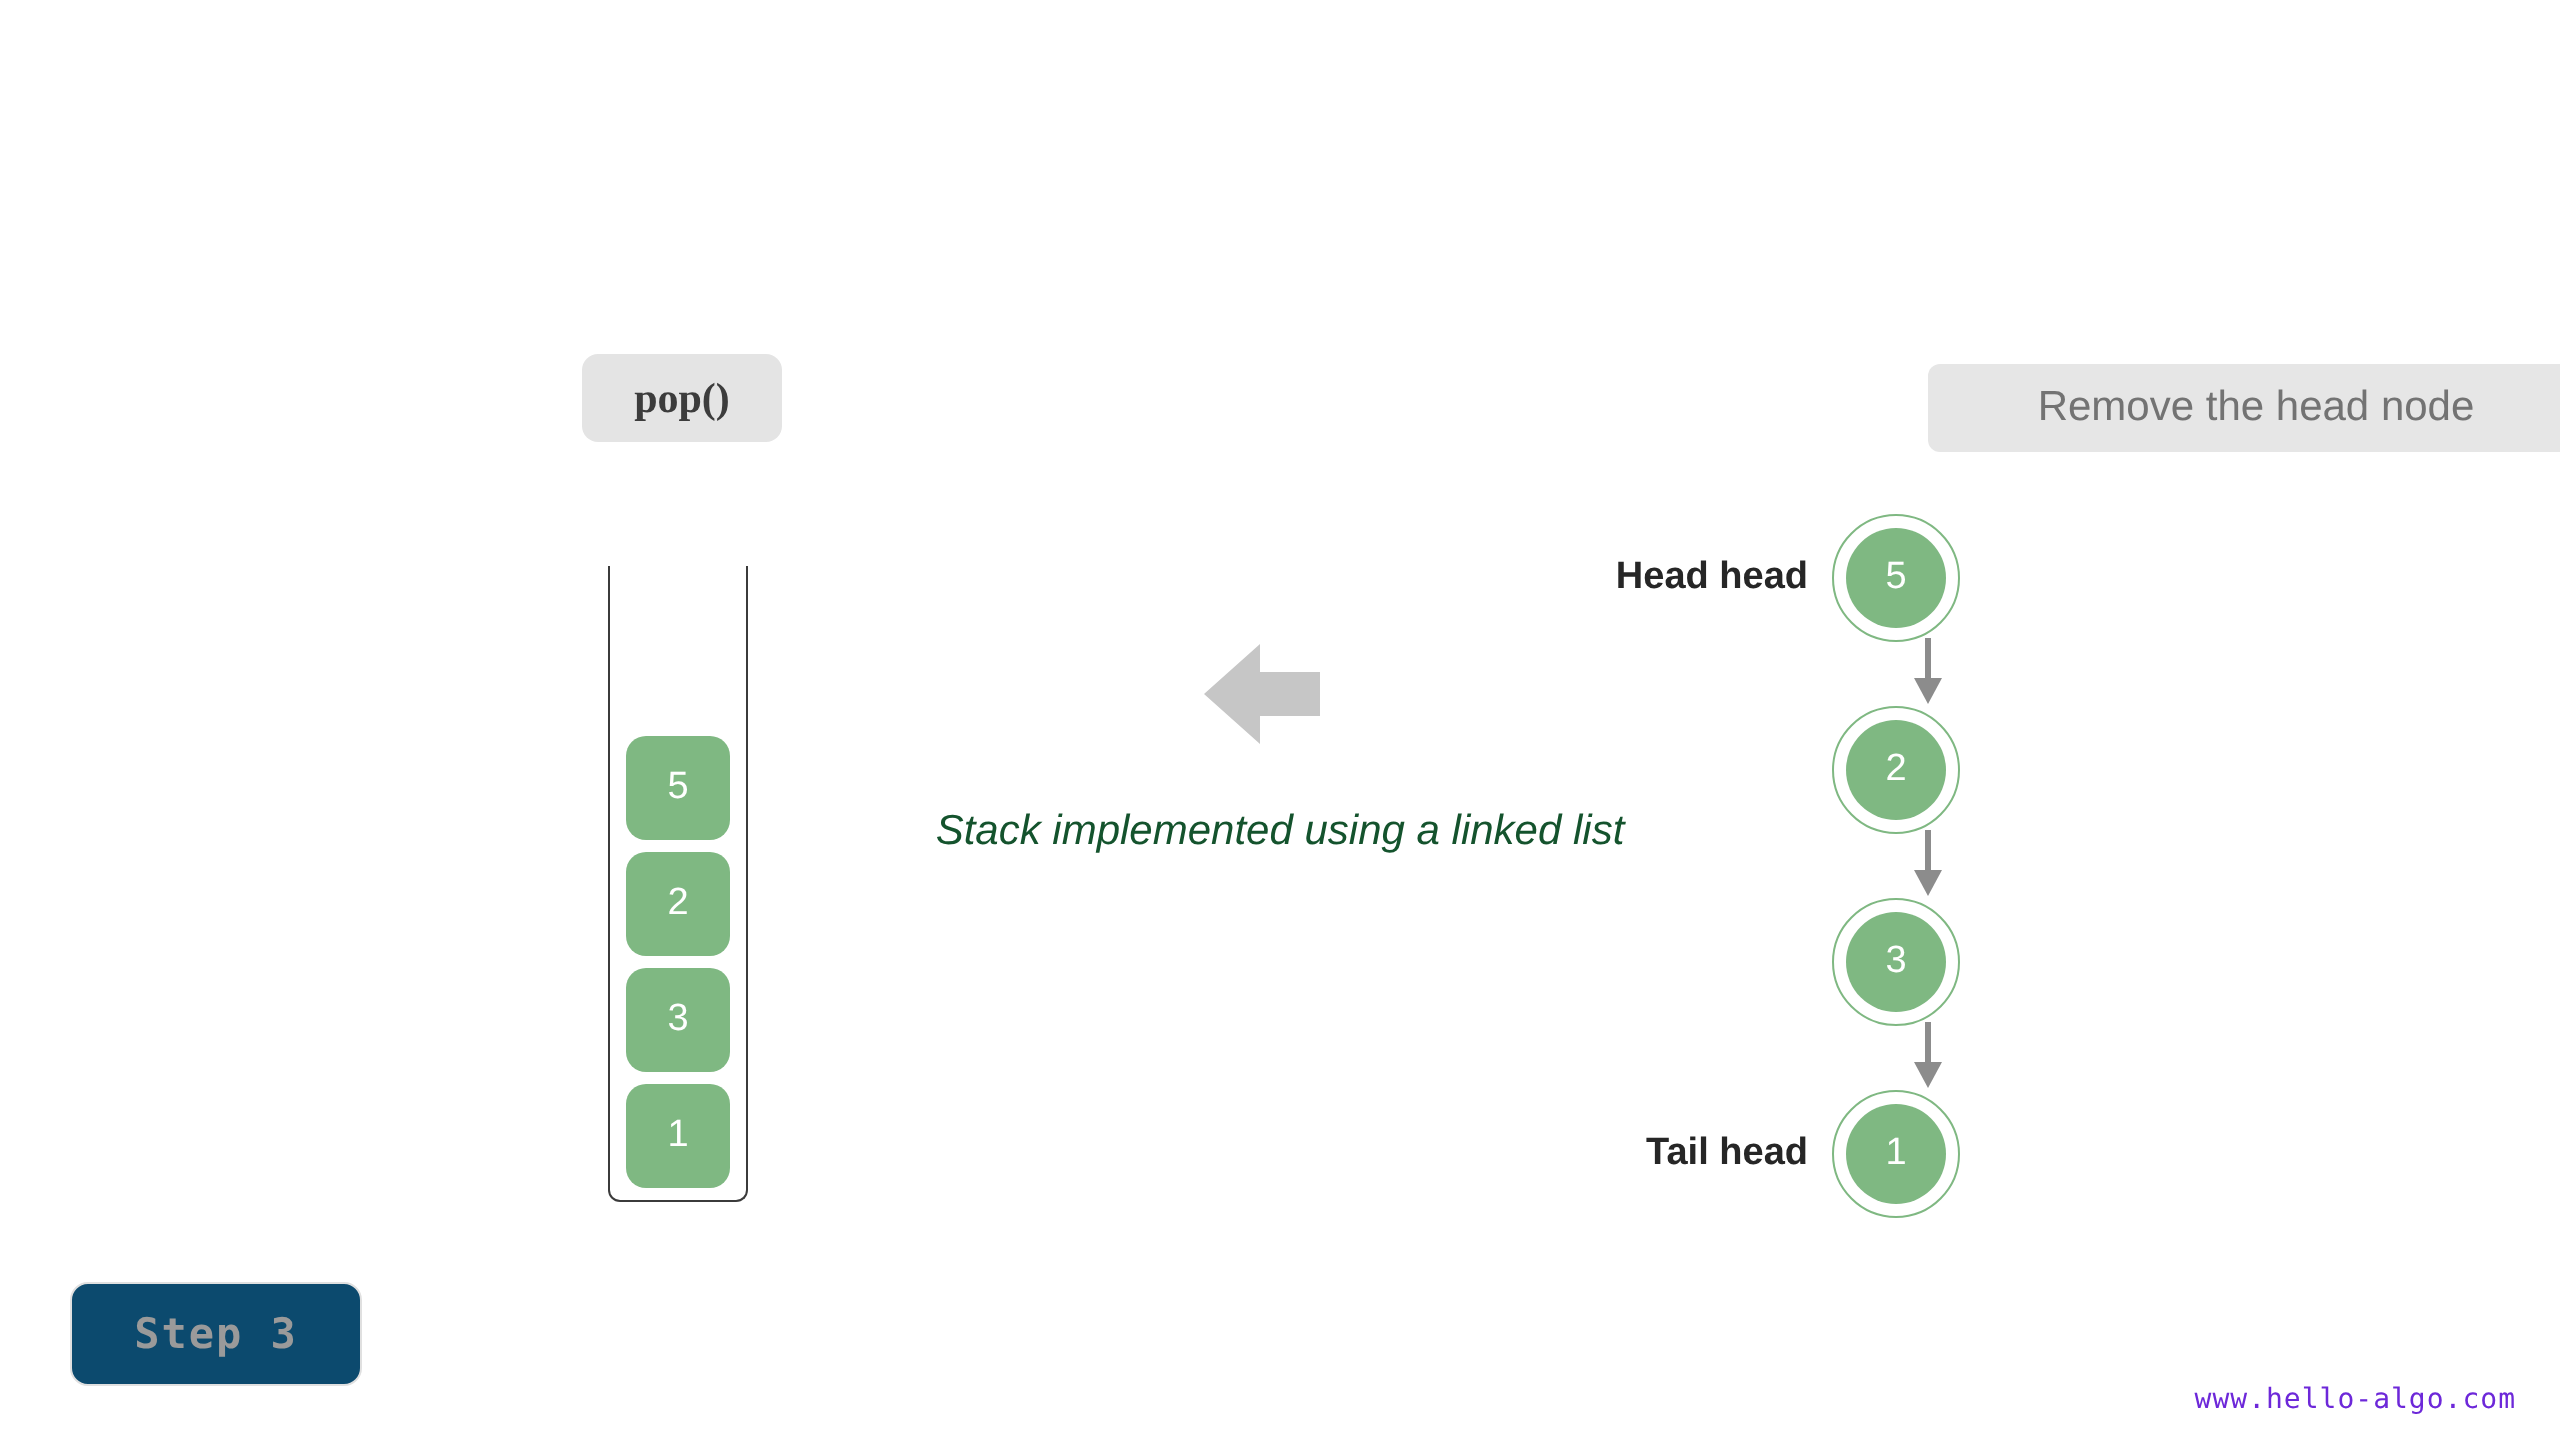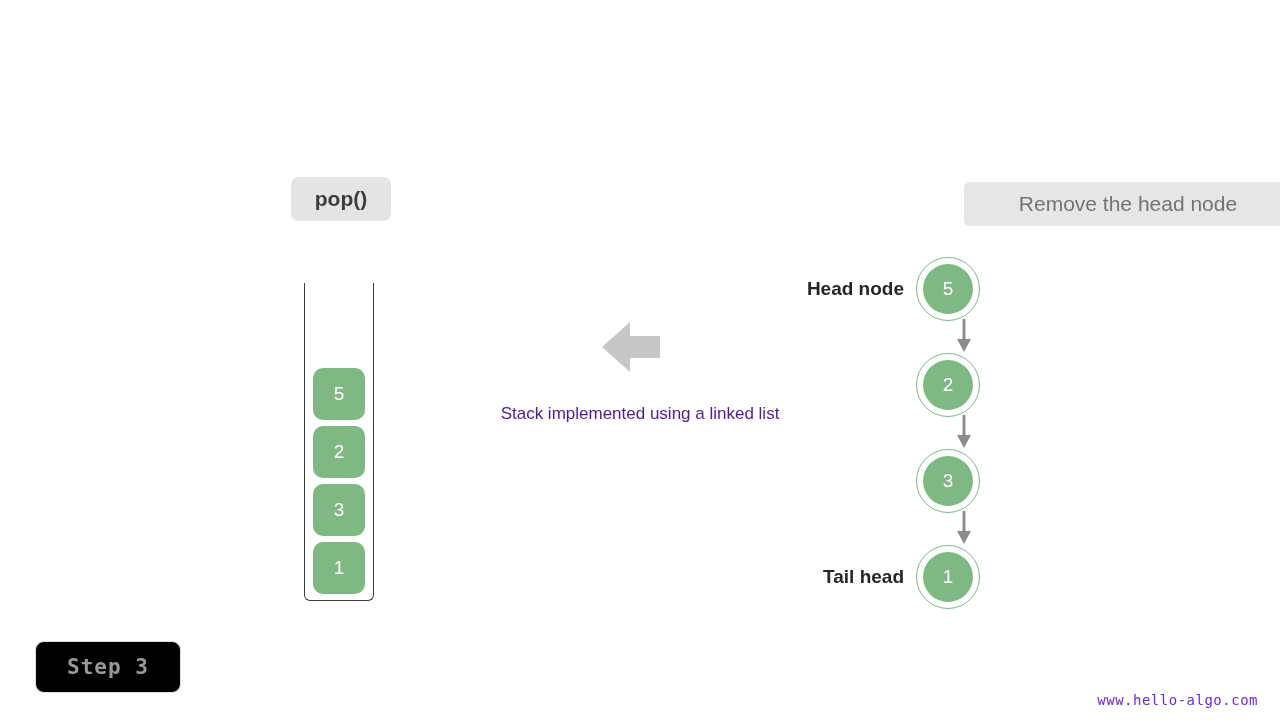--- a/index.html
+++ b/index.html
@@ -24,21 +24,21 @@
     position: absolute;
     left: 291px;
     top: 177px;
     width: 100px;
     height: 44px;
     background: #e4e4e4;
     border-radius: 8px;
     display: flex;
     align-items: center;
     justify-content: center;
-    font-family: Liberation Sans, sans-serif;
+    font-family: Liberation Serif, serif;
     font-size: 21px;
     font-weight: 700;
     color: #3c3c3c;
     letter-spacing: 0px;
   }
 
   
   .desc-badge {
     position: absolute;
     left: 964px;
@@ -54,21 +54,21 @@
     color: #737373;
   }
 
   
   .step-badge {
     position: absolute;
     left: 35px;
     top: 641px;
     width: 146px;
     height: 52px;
-    background: #000000;
+    background: #0c4a6e;
     border: 1.4px solid #e0e0e0;
     border-radius: 9px;
     display: flex;
     align-items: center;
     justify-content: center;
     font-family: "DejaVu Sans Mono", "Liberation Mono", monospace;
     font-size: 21px;
     font-weight: 700;
     color: #9a9a9a;
     letter-spacing: 1px;
@@ -144,22 +144,23 @@
     height: 54px;
   }
 
   
   .caption {
     position: absolute;
     left: 441px;
     top: 404px;
     width: 398px;
     text-align: center;
-    font-size: 17px;
-    color: #4c1d95;
+    font-size: 21px;
+    color: #14532d;
+    font-style: italic;
   }
 
   
   .linked-list {
     position: absolute;
     left: 760px;
     top: 255px;
     width: 220px;
     height: 360px;
   }
@@ -241,21 +242,21 @@
     <svg width="62" height="54" viewBox="0 0 62 54">
       <path d="M2 27 L30 2 L30 16 L60 16 L60 38 L30 38 L30 52 Z" fill="#c6c6c6"></path>
     </svg>
   </div>
 
   <div class="caption">Stack implemented using a linked list</div>
 
   <div class="linked-list">
 
     <div class="node-row" style="top:2px;">
-      <div class="node-label">Head node</div>
+      <div class="node-label">Head head</div>
       <div class="node-circle">
         <div class="node-ring"></div>
         <div class="node-core">5</div>
       </div>
     </div>
     <div class="connector" style="top:64px;">
       <svg width="32" height="34" viewBox="0 0 32 34">
         <line x1="16" y1="0" x2="16" y2="24" stroke="#8c8c8c" stroke-width="3"></line>
         <path d="M16 33 L9 20 L23 20 Z" fill="#8c8c8c"></path>
       </svg>

